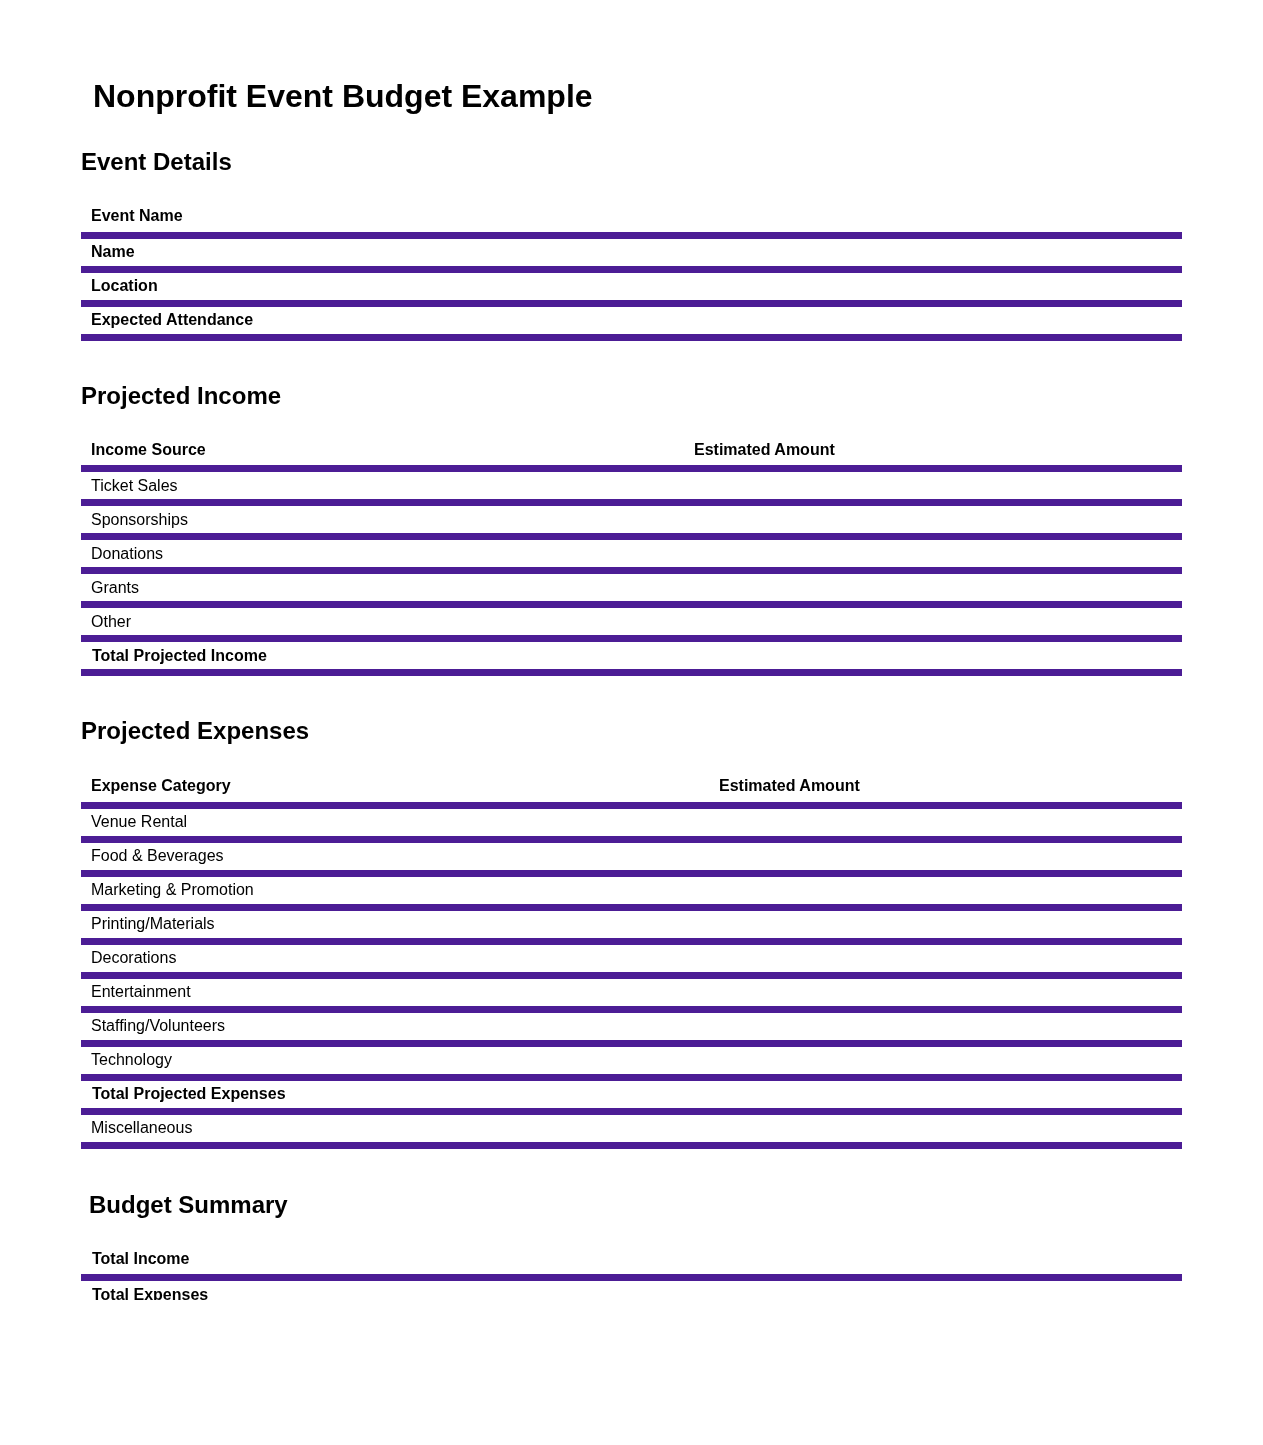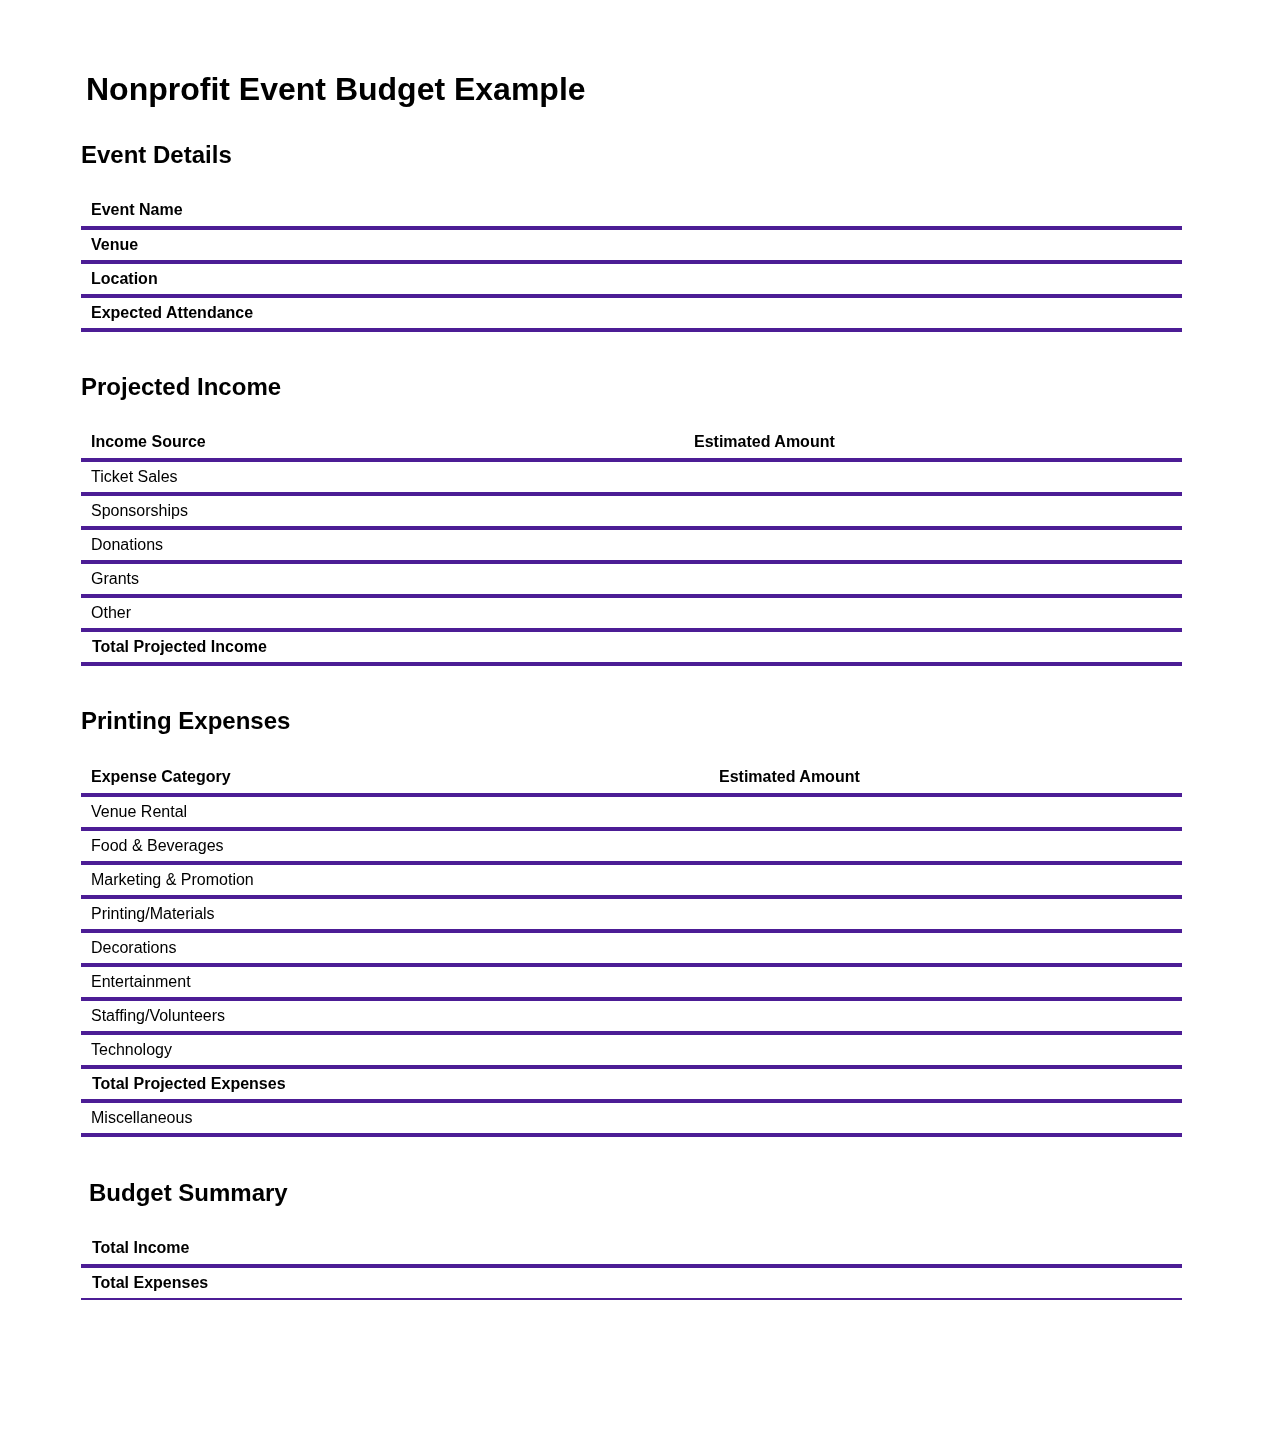--- a/index.html
+++ b/index.html
@@ -18,21 +18,21 @@
       position: absolute;
       left: 81px;
       top: 0;
       width: 1101px;
       height: 1300px;
       overflow: hidden;
     }
     h1 {
       font-size: 32px;
       font-weight: bold;
-      margin: 5px;
+      margin: 12px;
       padding-top: 66px;
       line-height: 37px;
       height: 37px;
     }
     h2 {
       font-size: 24px;
       font-weight: bold;
       margin: 0;
       line-height: 28px;
       height: 28px;
@@ -40,21 +40,21 @@
     table {
       width: 1101px;
       border-collapse: collapse;
       table-layout: fixed;
       font-size: 16px;
     }
     td, th {
       padding: 0 10px;
       height: 34px;
       line-height: 18px;
-      border-bottom: 4px solid #4c1d95;
+      border-bottom: 7px solid #4c1d95;
       text-align: left;
       vertical-align: middle;
       box-sizing: border-box;
     }
     th { font-weight: bold; }
     td.label-cell { font-weight: bold; }
     td.total-cell { font-weight: bold; padding-left: 11px; }
     .h2-event { margin-top: 33px; }
     .tbl-event { margin-top: 25px; }
     .h2-income { margin-top: 41px; }
@@ -74,21 +74,21 @@
   <h1>Nonprofit Event Budget Example</h1>
 
   <h2 class="h2-event">Event Details</h2>
   <table class="tbl-event">
     <tbody>
       <tr>
         <td class="label-cell">Event Name</td>
         <td></td>
       </tr>
       <tr>
-        <td class="label-cell">Venue</td>
+        <td class="label-cell">Name</td>
         <td></td>
       </tr>
       <tr>
         <td class="label-cell">Location</td>
         <td></td>
       </tr>
       <tr>
         <td class="label-cell">Expected Attendance</td>
         <td></td>
       </tr>
@@ -128,21 +128,21 @@
         <td>Other</td>
         <td></td>
       </tr>
       <tr>
         <td class="total-cell">Total Projected Income</td>
         <td></td>
       </tr>
     </tbody>
   </table>
 
-  <h2 class="h2-expenses">Printing Expenses</h2>
+  <h2 class="h2-expenses">Projected Expenses</h2>
   <table class="tbl-expenses">
     <colgroup>
         <col class="expense-c1">
         <col>
       </colgroup>
     <thead>
       <tr>
         <th>Expense Category</th>
         <th>Estimated Amount</th>
       </tr>

